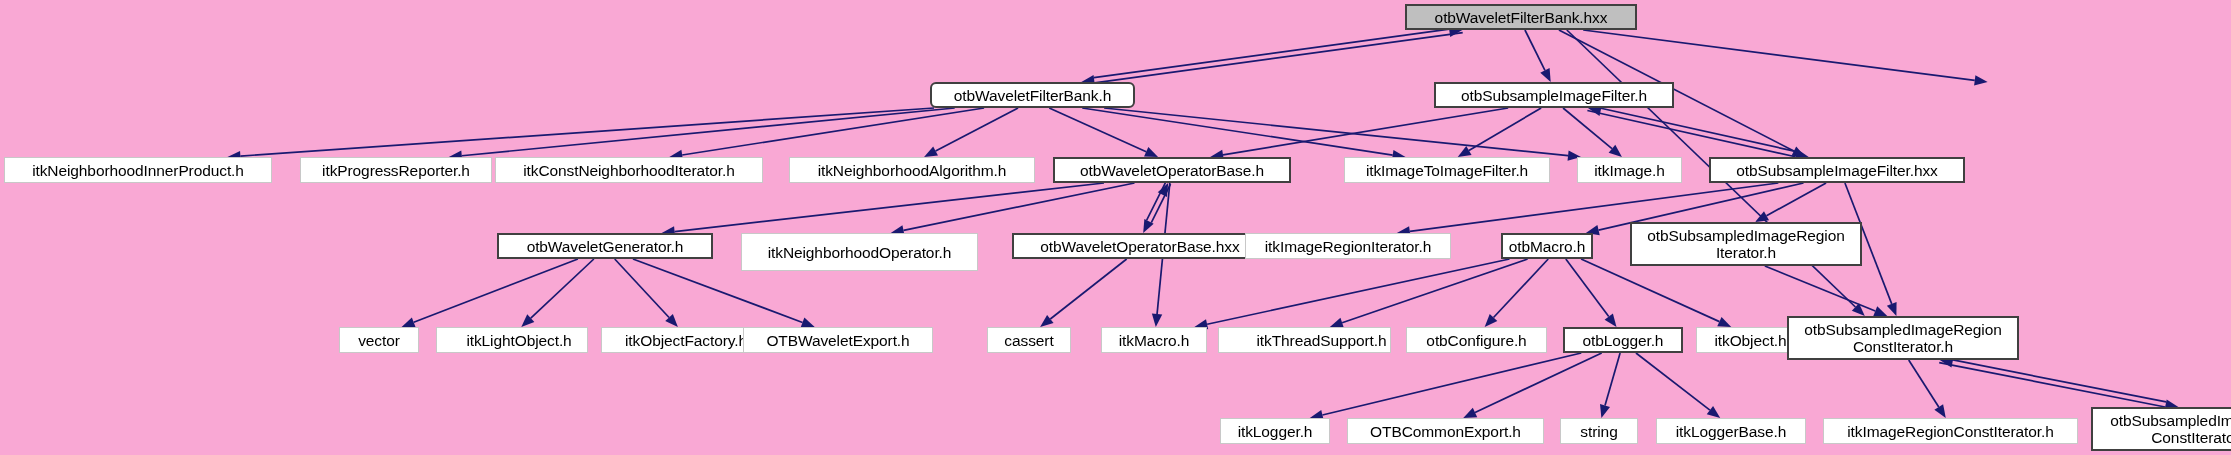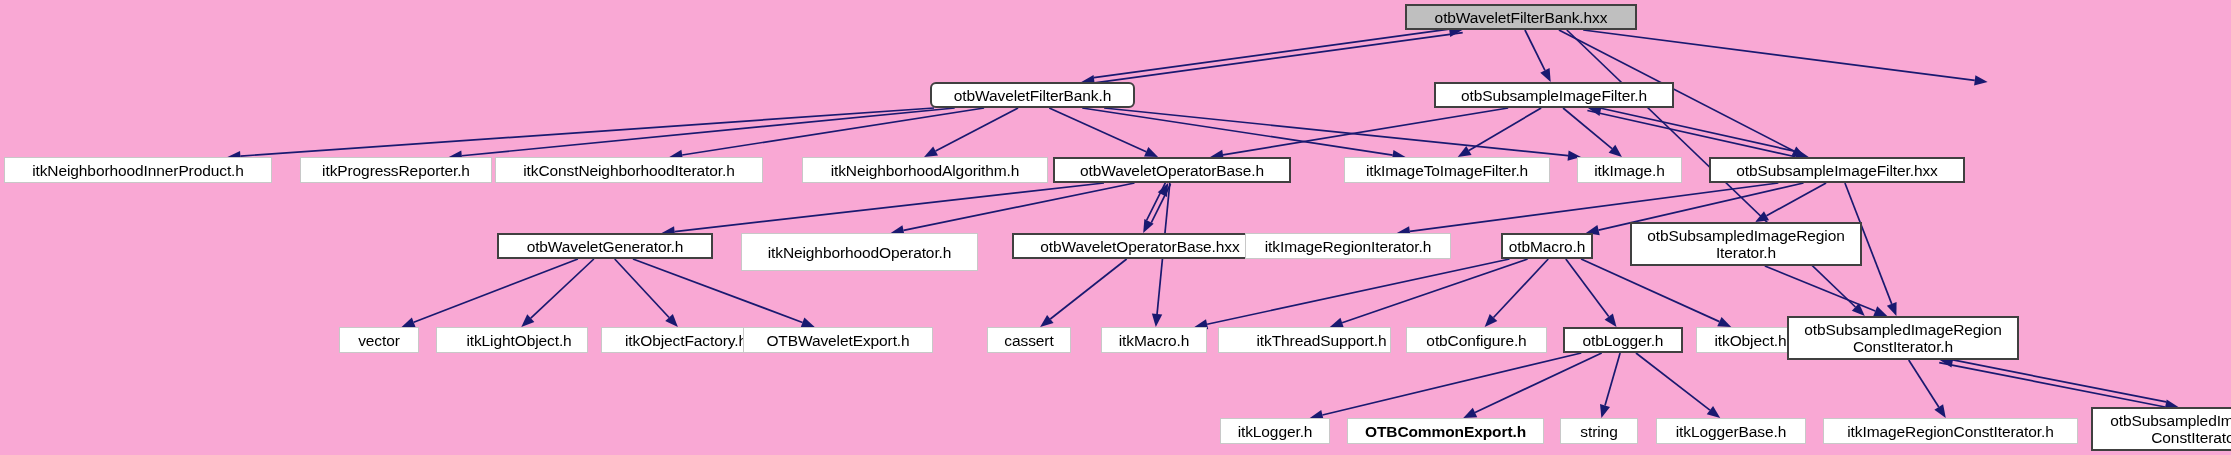--- a/index.html
+++ b/index.html
@@ -225,21 +225,21 @@
         <polygon points="1939.72,360 1951.4703847102433,367.61370206675343 1953.4797282844888,357.40965686886074" fill="#191970"></polygon>
         <polygon points="2178.4,407 2164.6402717155115,409.59034313113926 2166.649615289757,399.38629793324657" fill="#191970"></polygon>
       </g>
     </svg>
 <div class="node root" style="left: 1405px; top: 4px; width: 232px; height: 26px;">otbWaveletFilterBank.hxx</div>
     <div class="node bold" style="left: 930px; top: 82px; width: 205px; height: 26px; border-radius: 6px;">otbWaveletFilterBank.h</div>
     <div class="node bold" style="left: 1434px; top: 82px; width: 240px; height: 26px; text-align: right;">otbSubsampleImageFilter.h</div>
     <div class="node" style="left: 4px; top: 157px; width: 268px; height: 26px;">itkNeighborhoodInnerProduct.h</div>
     <div class="node" style="left: 300px; top: 157px; width: 192px; height: 26px;">itkProgressReporter.h</div>
     <div class="node" style="left: 495px; top: 157px; width: 268px; height: 26px;">itkConstNeighborhoodIterator.h</div>
-    <div class="node" style="left: 789px; top: 157px; width: 246px; height: 26px; margin-left: 13px;">itkNeighborhoodAlgorithm.h</div>
+    <div class="node" style="left: 789px; top: 157px; width: 246px; height: 26px;">itkNeighborhoodAlgorithm.h</div>
     <div class="node bold" style="left: 1053px; top: 157px; width: 238px; height: 26px;">otbWaveletOperatorBase.h</div>
     <div class="node" style="left: 1344px; top: 157px; width: 206px; height: 26px;">itkImageToImageFilter.h</div>
     <div class="node" style="left: 1577px; top: 157px; width: 105px; height: 26px;">itkImage.h</div>
     <div class="node bold" style="left: 1709px; top: 157px; width: 256px; height: 26px;">otbSubsampleImageFilter.hxx</div>
     <div class="node bold" style="left: 497px; top: 233px; width: 216px; height: 26px;">otbWaveletGenerator.h</div>
     <div class="node" style="left: 741px; top: 233px; width: 237px; height: 38px;">itkNeighborhoodOperator.h</div>
     <div class="node bold" style="left: 1012px; top: 233px; width: 256px; height: 26px;">otbWaveletOperatorBase.hxx</div>
     <div class="node" style="left: 1245px; top: 233px; width: 206px; height: 26px;">itkImageRegionIterator.h</div>
     <div class="node bold" style="left: 1501px; top: 233px; width: 92px; height: 26px;">otbMacro.h</div>
     <div class="node bold" style="left: 1630px; top: 222px; width: 232px; height: 44px;">otbSubsampledImageRegion
@@ -250,19 +250,19 @@
     <div class="node" style="left: 743px; top: 327px; width: 190px; height: 26px;">OTBWaveletExport.h</div>
     <div class="node" style="left: 987px; top: 327px; width: 84px; height: 26px;">cassert</div>
     <div class="node" style="left: 1101px; top: 327px; width: 106px; height: 26px;">itkMacro.h</div>
     <div class="node" style="left: 1218px; top: 327px; width: 173px; height: 26px; padding-left: 40px;">itkThreadSupport.h</div>
     <div class="node" style="left: 1406px; top: 327px; width: 141px; height: 26px;">otbConfigure.h</div>
     <div class="node bold" style="left: 1563px; top: 327px; width: 120px; height: 26px;">otbLogger.h</div>
     <div class="node" style="left: 1696px; top: 327px; width: 109px; height: 26px;">itkObject.h</div>
     <div class="node bold" style="left: 1787px; top: 316px; width: 232px; height: 44px;">otbSubsampledImageRegion
 ConstIterator.h</div>
     <div class="node" style="left: 1220px; top: 418px; width: 110px; height: 26px;">itkLogger.h</div>
-    <div class="node" style="left: 1347px; top: 418px; width: 197px; height: 26px; font-weight: bold;">OTBCommonExport.h</div>
+    <div class="node" style="left: 1347px; top: 418px; width: 197px; height: 26px;">OTBCommonExport.h</div>
     <div class="node" style="left: 1560px; top: 418px; width: 78px; height: 26px;">string</div>
     <div class="node" style="left: 1656px; top: 418px; width: 150px; height: 26px;">itkLoggerBase.h</div>
     <div class="node" style="left: 1823px; top: 418px; width: 255px; height: 26px;">itkImageRegionConstIterator.h</div>
     <div class="node bold" style="left: 2091px; top: 407px; width: 236px; height: 44px;">otbSubsampledImageRegion
 ConstIterator.hxx</div>
   </div>
 
 </body></html>

